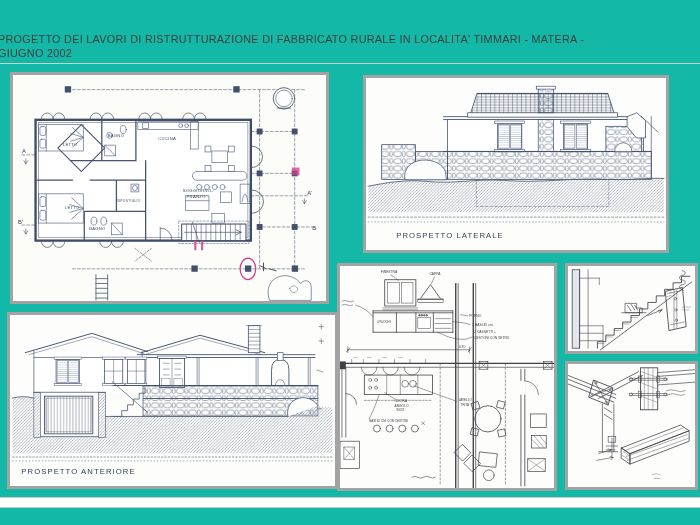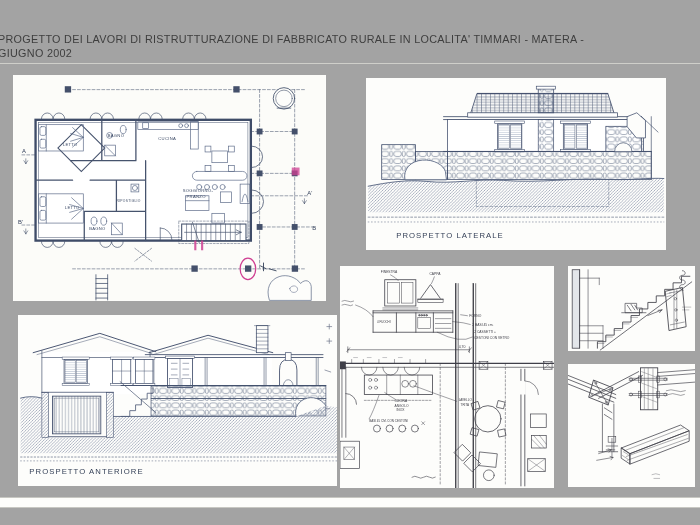--- a/index.html
+++ b/index.html
@@ -1,27 +1,27 @@
 <!DOCTYPE html>
 <html><head>
 <meta charset="utf-8">
 <style>
   html,body{margin:0;padding:0;background:#fafaf7;}
-  .sheet{position:relative;width:700px;height:525px;background:#a3a3a3;overflow:hidden;
+  .sheet{position:relative;width:700px;height:525px;background:#14b8a6;overflow:hidden;
          font-family:"Liberation Sans",sans-serif;}
   .title{position:absolute;left:-2px;top:32px;width:600px;color:#3e3e3e;
          font-size:10.8px;line-height:14px;letter-spacing:0.3px;}
   .hline{position:absolute;left:0;top:63px;width:700px;height:1px;background:#cfcfca;}
   .band{position:absolute;left:0;top:497px;width:700px;height:9px;background:#fdfdfb;
         border-top:1px solid #c7c7c2;border-bottom:1px solid #c7c7c2;}
   .panel{position:absolute;background:#fdfdfb;border:3px solid #a3a3a3;box-sizing:border-box;}
   .panel svg{display:block;width:100%;height:100%;}
   .p-plan{left:10px;top:72px;width:319px;height:232px;}
   .p-lat{left:363px;top:75px;width:306px;height:178px;}
-  .p-front{left:15px;top:312px;width:331px;height:177px;}
+  .p-front{left:7px;top:312px;width:331px;height:177px;}
   .p-kitchen{left:337px;top:263px;width:220px;height:228px;}
   .p-stairs{left:565px;top:263px;width:133px;height:91px;}
   .p-join{left:565px;top:361px;width:133px;height:129px;}
   text{font-family:"Liberation Sans",sans-serif;}
 </style>
 </head>
 <body>
 
 <div class="sheet">
 

